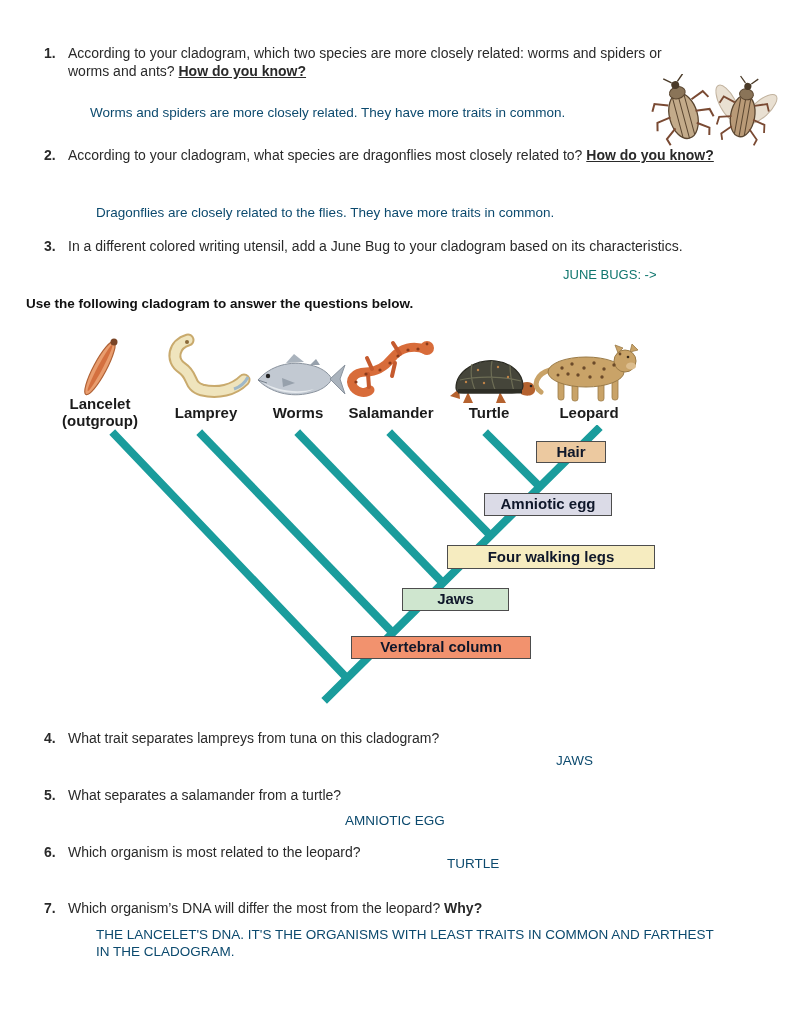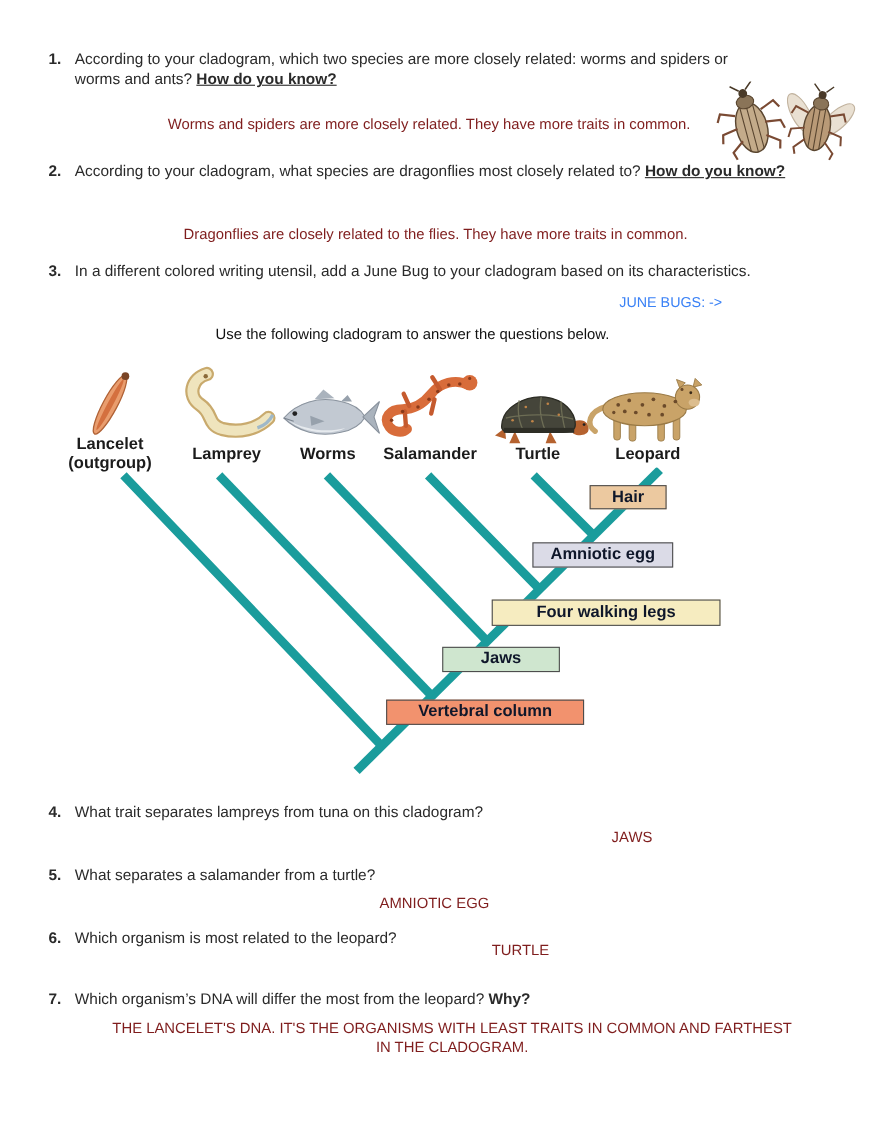--- a/index.html
+++ b/index.html
@@ -6,24 +6,24 @@
   .page{
     position:relative;width:791px;height:1024px;margin:0 auto;
     background:#ffffff;overflow:hidden;
     font-family:"Liberation Sans",sans-serif;color:#1c1c1c;
   }
   .q{position:absolute;display:flex;font-size:14px;line-height:18px;color:#2a2a2a;}
   .q .num{width:24px;font-weight:bold;flex:0 0 24px;}
   .q .qtext{flex:1;}
   .emph{font-weight:bold;text-decoration:underline;}
   .bold{font-weight:bold;}
-  .ans{position:absolute;font-size:13.5px;line-height:17px;color:#7f1d1d;text-align:center;}
-  .note{position:absolute;font-size:13px;color:#3b82f6;text-align:center;}
-  .heading{position:absolute;left:0;top:296px;width:750px;text-align:center;
-    font-weight:normal;font-size:13.5px;color:#111;}
+  .ans{position:absolute;font-size:13.5px;line-height:17px;color:#0c4a6e;}
+  .note{position:absolute;font-size:13px;color:#0f766e;text-align:center;}
+  .heading{position:absolute;left:0;top:296px;width:750px;text-align:left;
+    font-weight:bold;font-size:13.5px;color:#111;padding-left:26px;}
   .taxon-label{position:absolute;text-align:center;font-weight:bold;
     font-size:15px;line-height:16.5px;color:#1b1b1b;}
   .trait{position:absolute;box-sizing:border-box;border:1.5px solid #4d4d4d;
     font-weight:bold;font-size:15px;text-align:center;color:#0f172a;}
   .trait-vertebral{left:351px;top:636px;width:180px;height:23px;line-height:20px;background:#f2926e;}
   .trait-jaws{left:402px;top:588px;width:107px;height:23px;line-height:20px;background:#cfe6cf;}
   .trait-fourlegs{left:447px;top:545px;width:208px;height:24px;line-height:21px;background:#f6ecc0;}
   .trait-amniotic{left:484px;top:493px;width:128px;height:23px;line-height:20px;background:#dbdbe7;}
   .trait-hair{left:536px;top:441px;width:70px;height:22px;line-height:19px;background:#ecc9a0;}
   .animal{position:absolute;}

